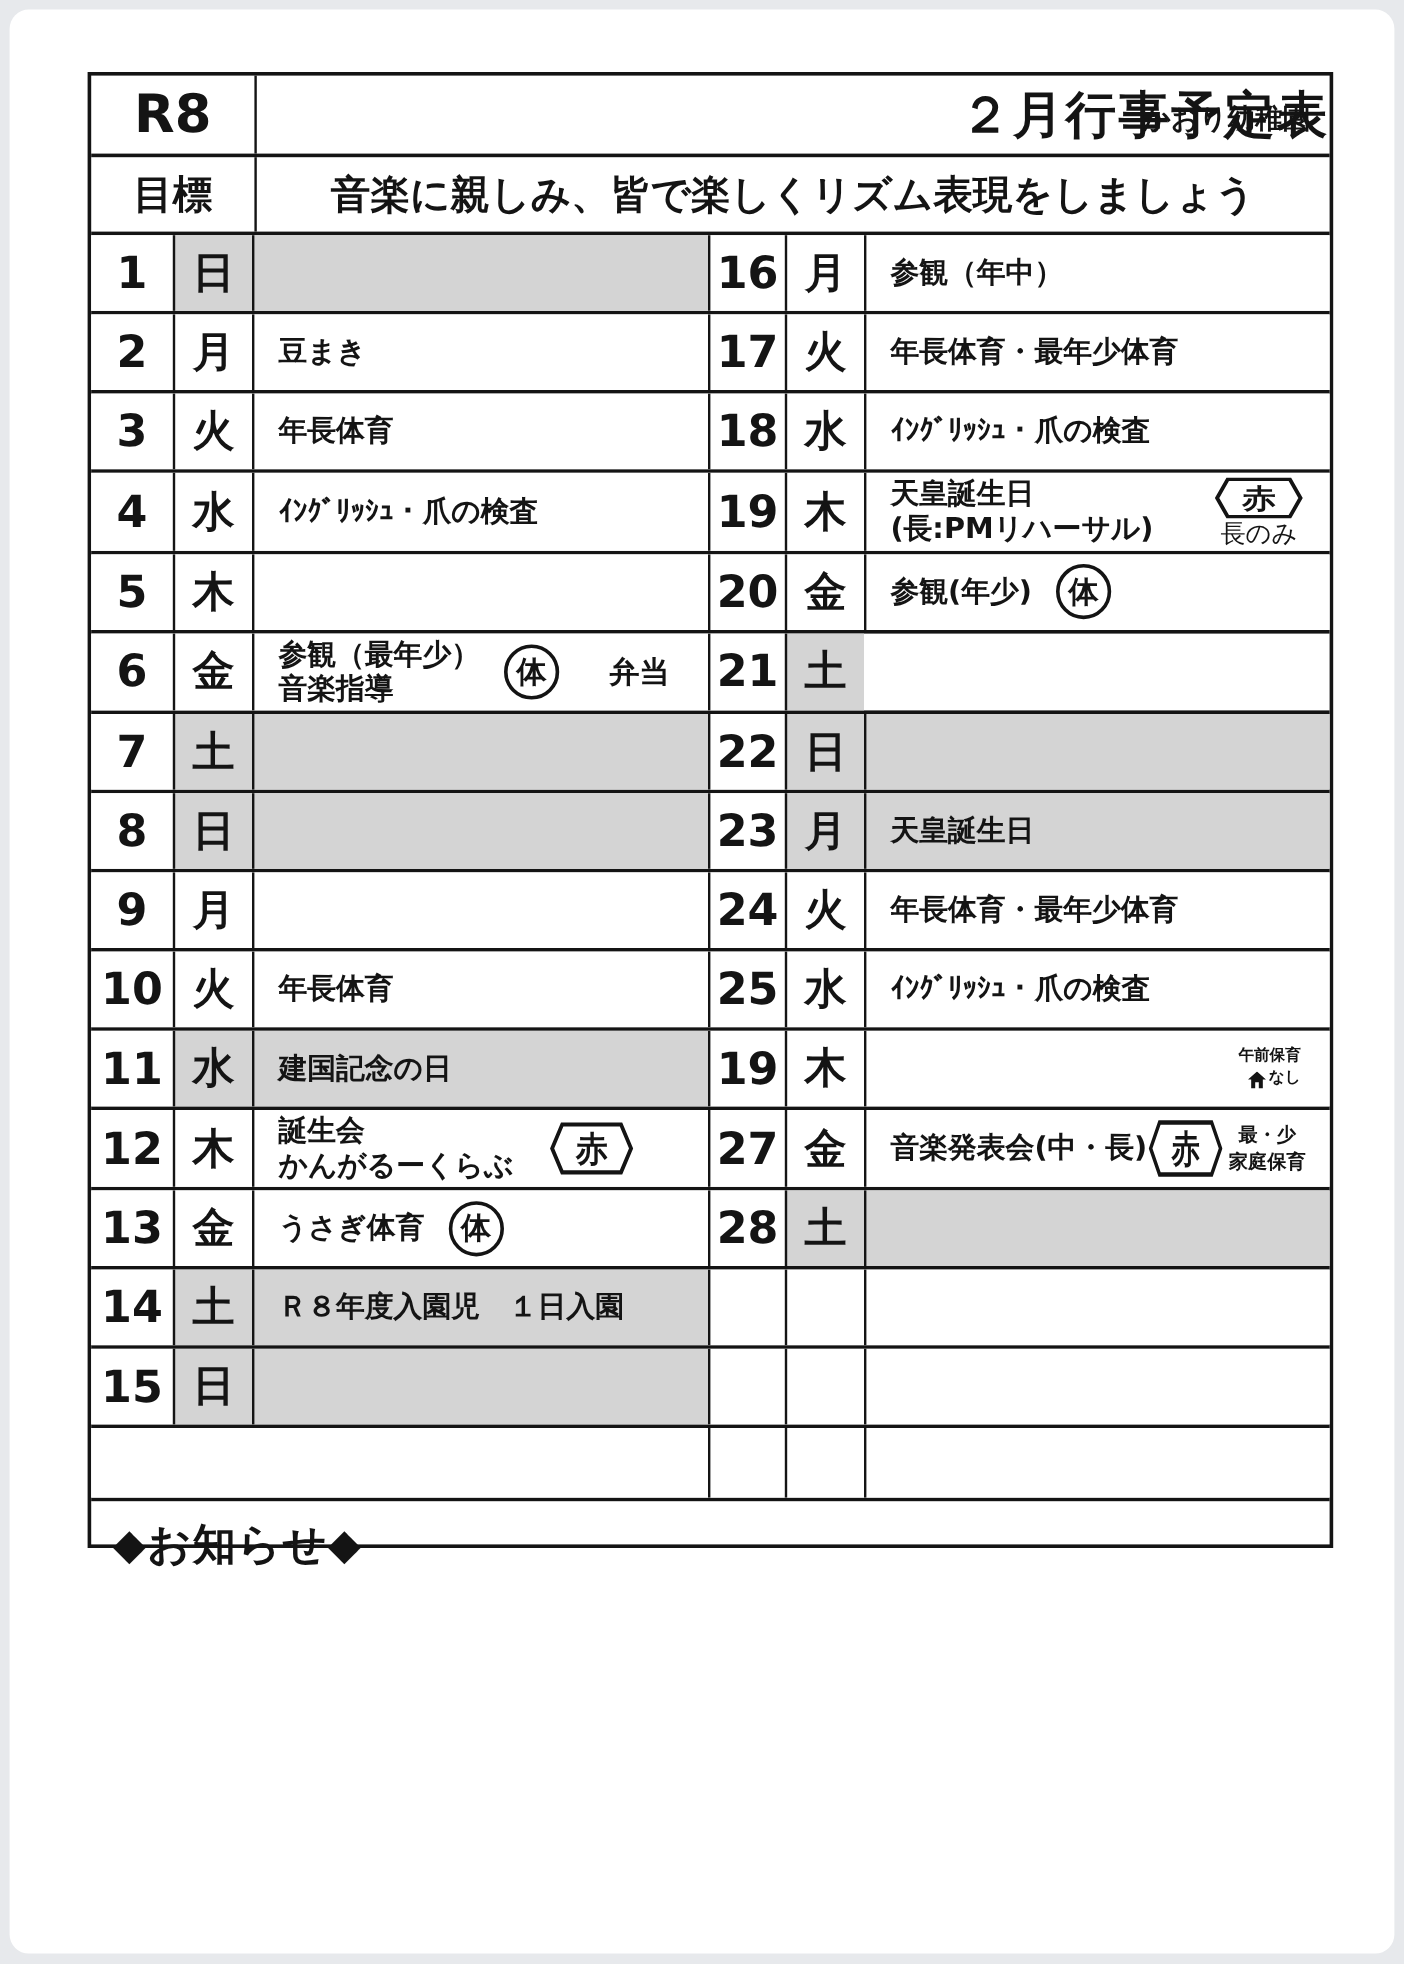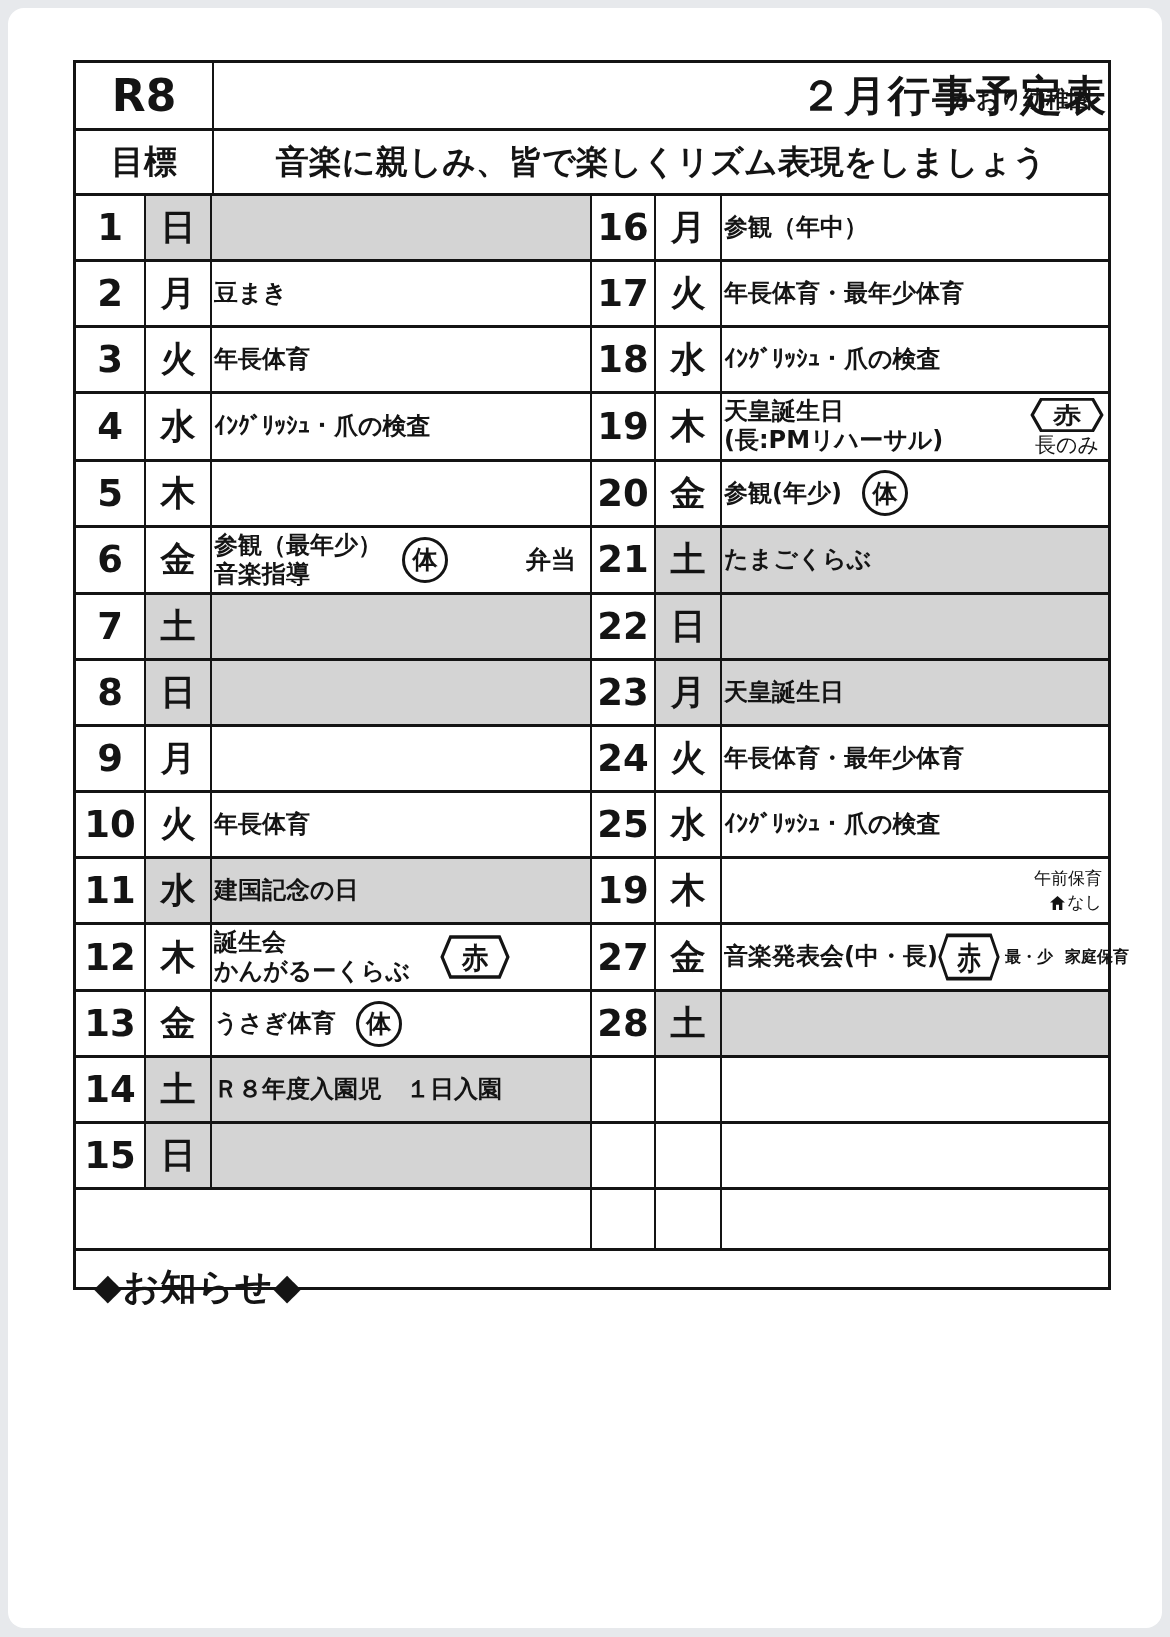--- a/index.html
+++ b/index.html
@@ -30,41 +30,41 @@
   .goal-label{display:flex;align-items:center;justify-content:center;font-size:33px;font-weight:700;}
   .goal-text{display:flex;align-items:center;justify-content:center;font-size:33px;font-weight:700;border-left:2.5px solid #141414;white-space:pre;}
   
   .calendar-grid{height:994px;flex:none;display:flex;flex-direction:column;}
   .cal-row{flex:1;display:grid;grid-template-columns:68px 66px 380px 64px 66px 1fr;border-bottom:3px solid #141414;}
   .cell{min-width:0;background:#fff;}
   .cell + .cell{border-left:2.5px solid #141414;}
   .cell.gray{background:#d4d4d4;}
   .num-cell{display:flex;align-items:center;justify-content:center;font-size:37px;font-weight:600;}
   .day-cell{display:flex;align-items:center;justify-content:center;font-size:35px;font-weight:700;}
-  .event-cell{display:flex;align-items:center;padding:3px 2px;overflow:visible;}
+  .event-cell{display:flex;align-items:center;padding:3px 20px;overflow:visible;}
   .event-lines{display:flex;flex-direction:column;justify-content:center;}
   .event-line{font-size:24px;font-weight:700;line-height:1.22;white-space:pre;}
   
   .circle-badge{
     flex:none;width:46px;height:46px;border:3px solid #141414;border-radius:50%;
     display:flex;align-items:center;justify-content:center;
     font-size:25px;font-weight:700;margin-left:20px;background:transparent;
   }
   .hex-badge{flex:none;display:block;}
   .hex-default{width:70px;height:46px;margin-left:30px;}
   .hex-small{width:74px;height:36px;}
   .hex-tall{width:62px;height:50px;}
   .hex-group{display:flex;}
   .hex-group.col{margin-left:auto;flex-direction:column;align-items:center;margin-right:2px;}
   .hex-note{font-size:21px;font-weight:400;line-height:1.05;margin-top:1px;white-space:pre;}
   .hex-group.row{margin-left:auto;flex-direction:row;align-items:center;gap:5px;margin-right:0;}
-  .hex-side{display:flex;flex-direction:row;justify-content:center;gap:12px;}
+  .hex-side{display:flex;flex-direction:column;justify-content:center;}
   .hex-side-line{font-size:16px;font-weight:700;line-height:1.35;text-align:center;white-space:pre;}
   .right-label{margin-left:auto;margin-right:12px;font-size:25px;font-weight:700;white-space:pre;}
-  .corner-note{margin-left:auto;margin-right:4px;text-align:center;font-size:17px;font-weight:400;line-height:1.45;}
+  .corner-note{margin-left:auto;margin-right:4px;text-align:center;font-size:13px;font-weight:700;line-height:1.45;}
   .corner-line{white-space:pre;display:flex;align-items:center;justify-content:flex-end;}
   .house-icon{display:inline-block;margin-right:2px;line-height:0;}
   
   .extra-row{height:61px;flex:none;display:grid;grid-template-columns:68px 66px 380px 64px 66px 1fr;border-bottom:3px solid #141414;}
   .merged-cell{grid-column:1/4;}
   
   .notice-section{flex:1;padding:12px 4px 0 18px;}
   .notice-heading{font-size:36px;font-weight:800;letter-spacing:1px;margin-bottom:8px;white-space:pre;}
   .notice-line{font-size:27px;font-weight:700;line-height:1.5;white-space:pre;}
 </style>
@@ -175,25 +175,20 @@
           <div class="cell event-cell">
             <div class="event-lines">
               <div class="event-line">参観（最年少）</div>
               <div class="event-line">音楽指導</div>
             </div>
             <span class="circle-badge">体</span>
             <span class="right-label">弁当</span>
           </div>
           <div class="cell num-cell">21</div>
           <div class="cell day-cell gray">土</div>
-          <div class="cell event-cell gray">
-            <div class="event-lines">
-              <div class="event-line">たまごくらぶ</div>
-            </div>
-          </div>
         </div>
         <div class="cal-row">
           <div class="cell num-cell">7</div>
           <div class="cell day-cell gray">土</div>
           <div class="cell event-cell gray"></div>
           <div class="cell num-cell">22</div>
           <div class="cell day-cell gray">日</div>
           <div class="cell event-cell gray"></div>
         </div>
         <div class="cal-row">

